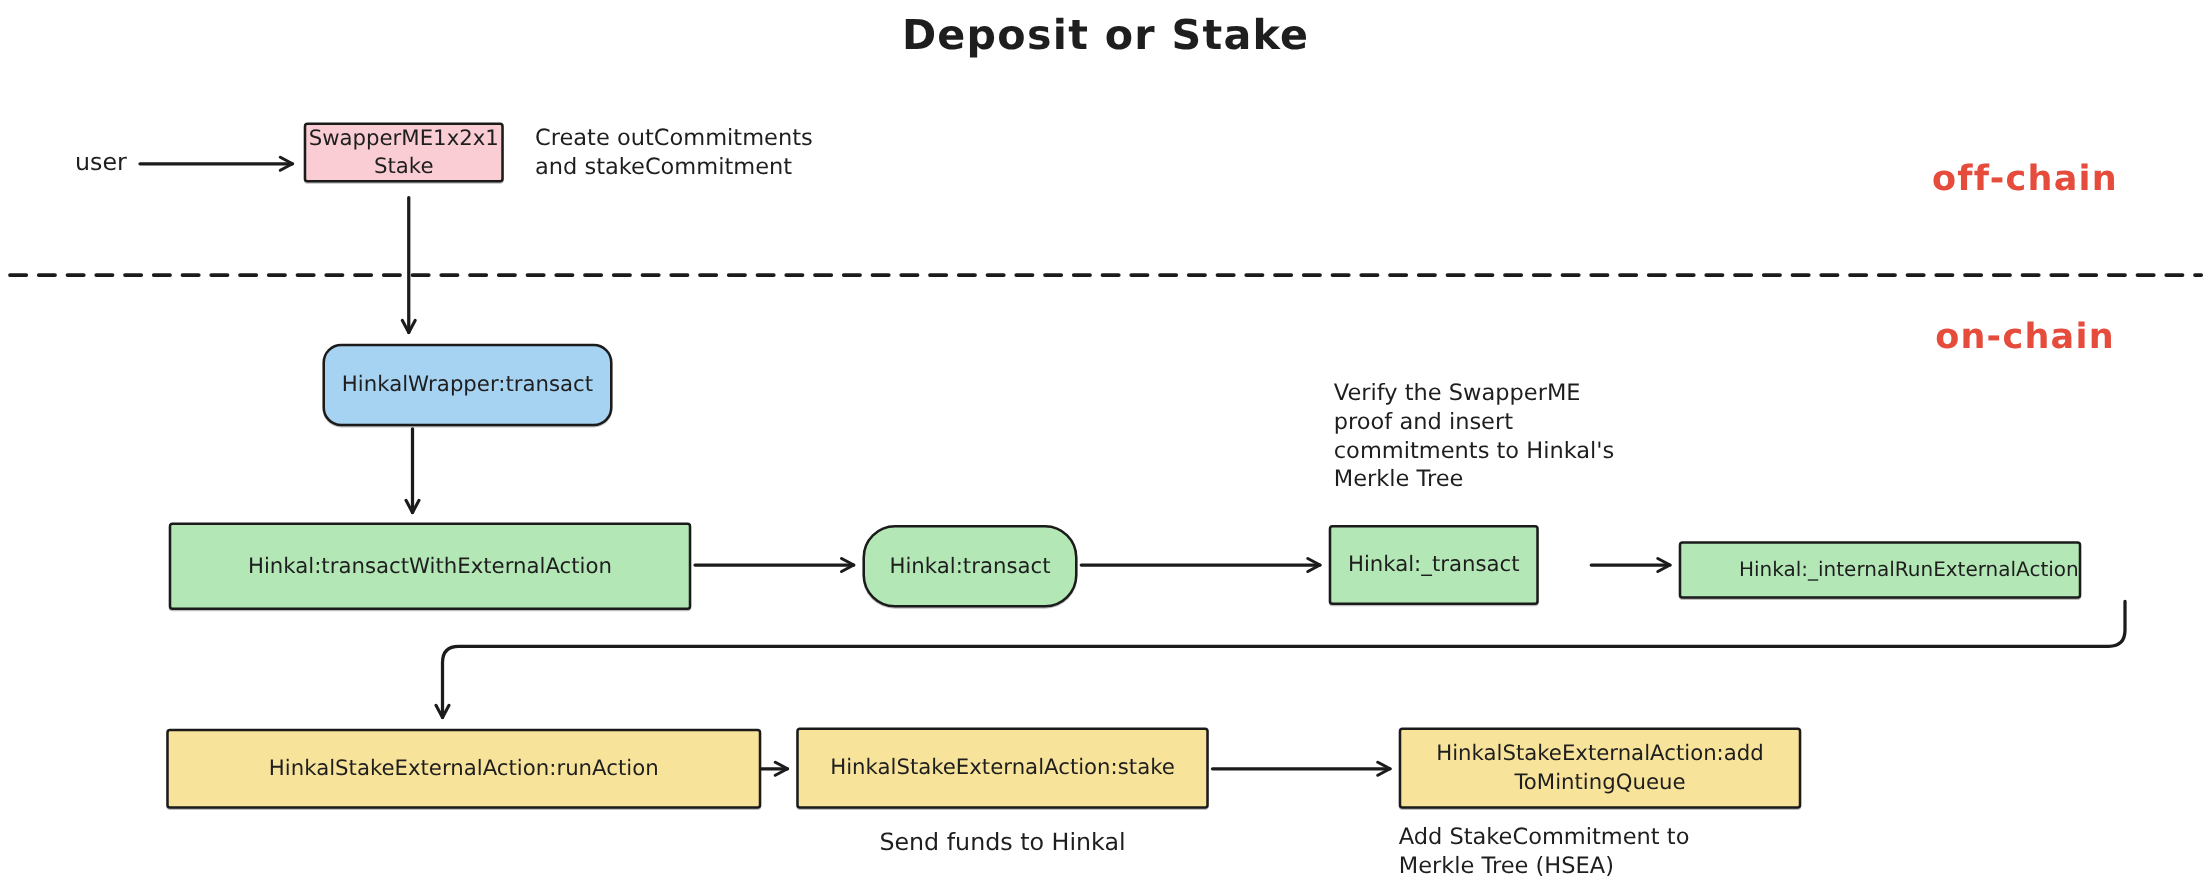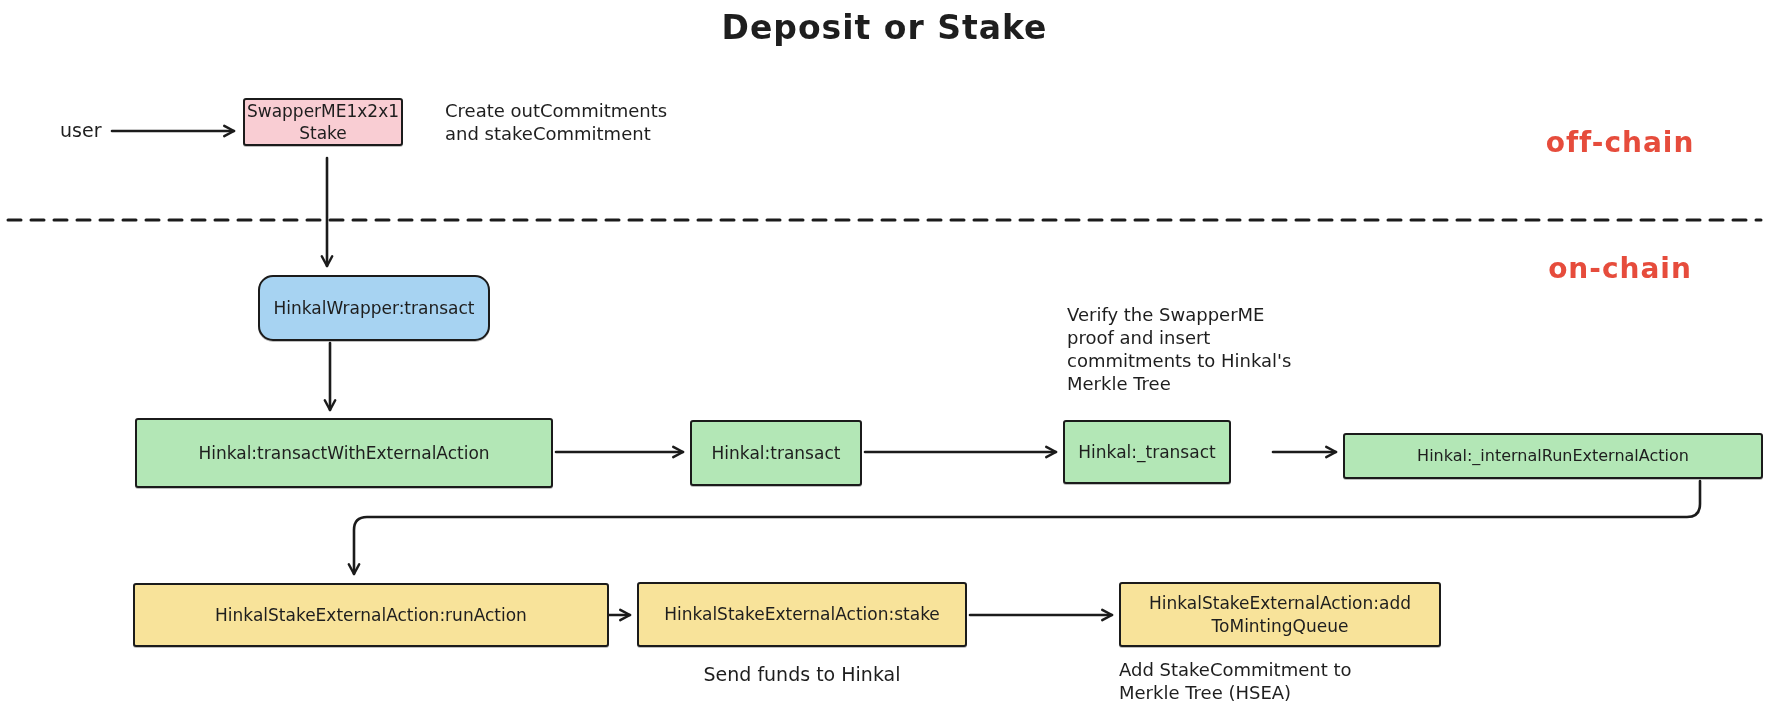--- a/index.html
+++ b/index.html
@@ -27,28 +27,28 @@
   .actor{position:absolute; left:60px; top:119px; font-size:19px;}
   .node{
     position:absolute; box-sizing:border-box; border:2.5px solid #1b1b1b;
     border-radius:3px; display:flex; flex-direction:column; align-items:center;
     justify-content:center; text-align:center; font-size:17px; line-height:1.3;
     box-shadow:0 1px 0 rgba(0,0,0,0.25);
   }
   .node-pink{background:var(--pink); left:243px; top:98px; width:160px; height:48px;}
   .node-blue{background:var(--blue); left:258px; top:275px; width:232px; height:66px;border-radius:15px;}
   .node-g1{background:var(--green); left:135px; top:418px; width:418px; height:70px;}
-  .node-g2{background:var(--green); left:690px; top:420px; width:172px; height:66px;}
+  .node-g2{background:var(--green); left:690px; top:420px; width:172px; height:66px;border-radius:26px;}
   .node-g3{background:var(--green); left:1063px; top:420px; width:168px; height:64px;text-align:center;}
-  .node-g4{background:var(--green); left:1343px; top:433px; width:420px; height:46px; font-size:16px;}
+  .node-g4{background:var(--green); left:1343px; top:433px; width:322px; height:46px; font-size:16px;align-items:flex-end;}
   .node-y1{background:var(--yellow); left:133px; top:583px; width:476px; height:64px;}
   .node-y2{background:var(--yellow); left:637px; top:582px; width:330px; height:65px;}
   .node-y3{background:var(--yellow); left:1119px; top:582px; width:322px; height:65px;}
   .note{position:absolute; font-size:18px; line-height:1.28;}
-  .note-create{left:428px; top:99px;margin-left:17px;}
+  .note-create{left:428px; top:99px;}
   .note-verify{left:1067px; top:303px;}
   .note-send{left:637px; top:662px; width:330px; text-align:center; font-size:19px;}
   .note-add{left:1119px; top:658px; width:322px; text-align:left;}
 </style>
 </head>
 <body>
 
 <div class="canvas">
 
   <svg class="wires" viewBox="0 0 1769 715" xmlns="http://www.w3.org/2000/svg">

